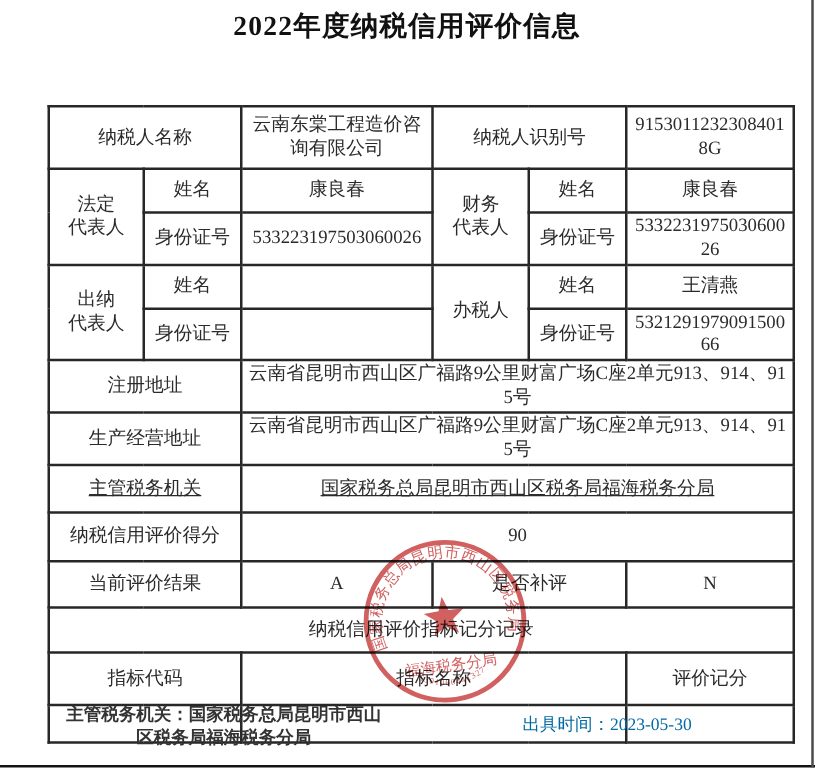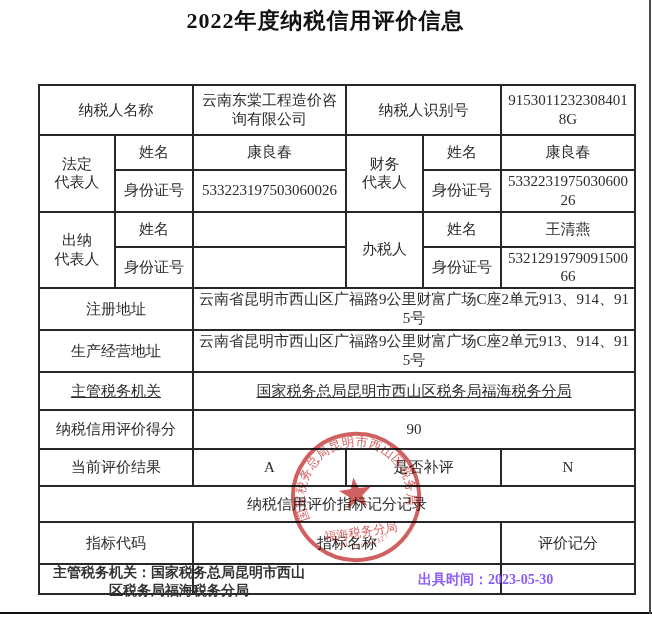--- a/index.html
+++ b/index.html
@@ -43,21 +43,21 @@
     mix-blend-mode:multiply;opacity:.85;
     pointer-events:none;
   }
   .footer-left{
     position:absolute;left:40px;top:564px;width:278px;
     text-align:center;font-size:14px;font-weight:600;color:#333;
     line-height:1.25;
   }
   .footer-right{
     position:absolute;left:418px;top:571px;
-    font-size:14px;font-weight:700;color:#8b5cf6;
+    font-size:14px;font-weight:400;color:#0369a1;
   }
   .edge-bottom{position:absolute;left:0;top:612px;width:652px;height:2px;background:#121212;}
   .edge-right{position:absolute;left:649px;top:0;width:2px;height:614px;background:#4a4a4a;}
 </style>
 </head>
 <body>
 
 <h1 class="page-title">2022年度纳税信用评价信息</h1>
 
 <table class="doc">

